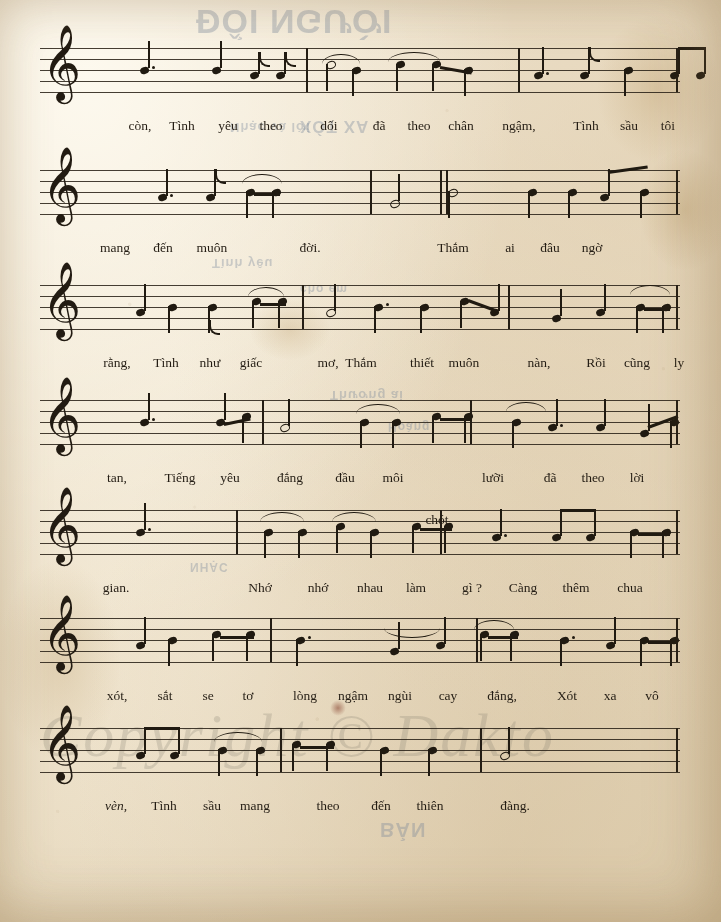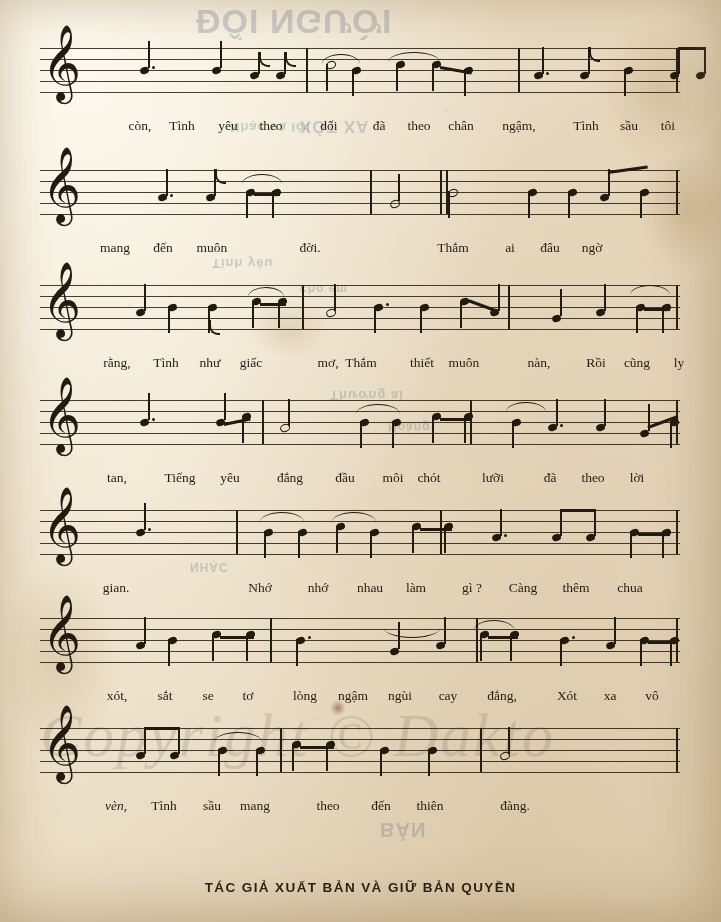--- a/index.html
+++ b/index.html
@@ -593,21 +593,21 @@
       <span style="left: 597px;">cũng</span>
       <span style="left: 639px;">ly</span>
     </div>
   <div class="lyric-line" id="ly4" style="top: 470px;">
       <span style="left: 77px;">tan,</span>
       <span style="left: 140px;">Tiếng</span>
       <span style="left: 190px;">yêu</span>
       <span style="left: 250px;">đắng</span>
       <span style="left: 305px;">đầu</span>
       <span style="left: 353px;">môi</span>
-      <span style="left: 389px;">chót</span>
+      <span style="left: 397px; margin-top: 42px;">chót</span>
       <span style="left: 453px;">lưỡi</span>
       <span style="left: 510px;">đã</span>
       <span style="left: 553px;">theo</span>
       <span style="left: 597px;">lời</span>
     </div>
   <div class="lyric-line" id="ly5" style="top: 580px;">
       <span style="left: 76px;">gian.</span>
       <span style="left: 220px;">Nhớ</span>
       <span style="left: 278px;">nhớ</span>
       <span style="left: 330px;">nhau</span>
@@ -635,16 +635,15 @@
       <span style="left: 76px; font-style: italic;">vèn,</span>
       <span style="left: 124px;">Tình</span>
       <span style="left: 172px;">sầu</span>
       <span style="left: 215px;">mang</span>
       <span style="left: 288px;">theo</span>
       <span style="left: 341px;">đến</span>
       <span style="left: 390px;">thiên</span>
       <span style="left: 475px;">đàng.</span>
     </div>
 
-  <div class="footer">TÁC GIẢ XUẤT BẢN VÀ GIỮ BẢN QUYỀN</div>
 
   <div class="edge-shadow"></div>
 </div>
 
 </body></html>

